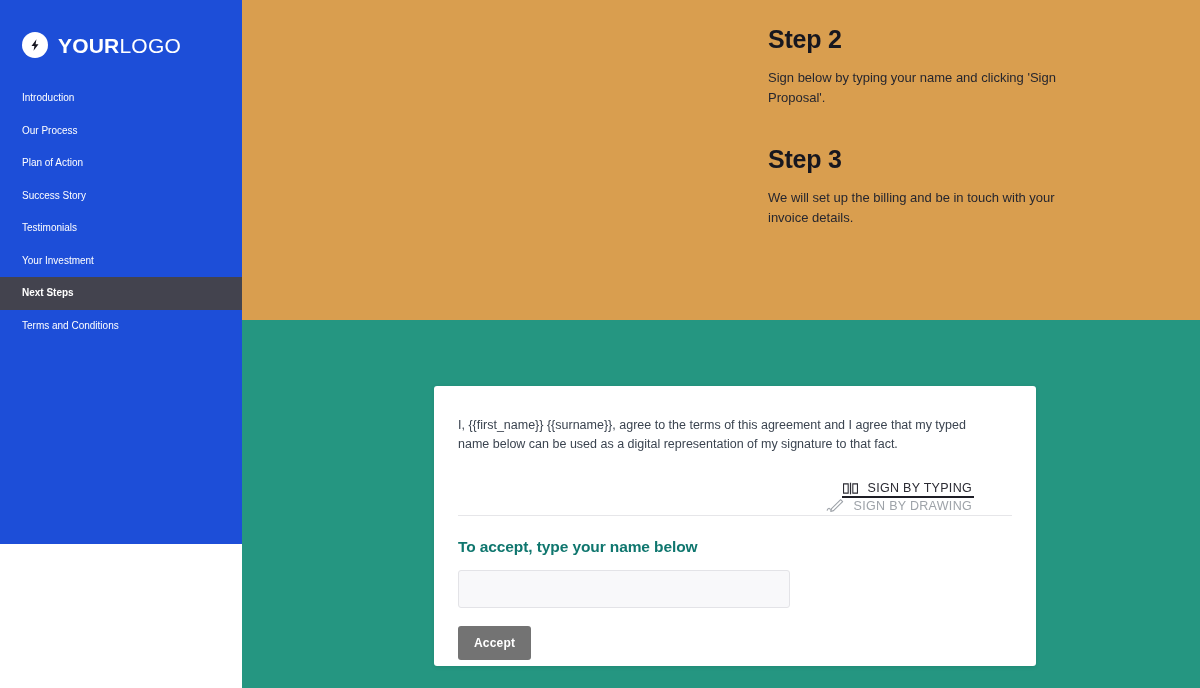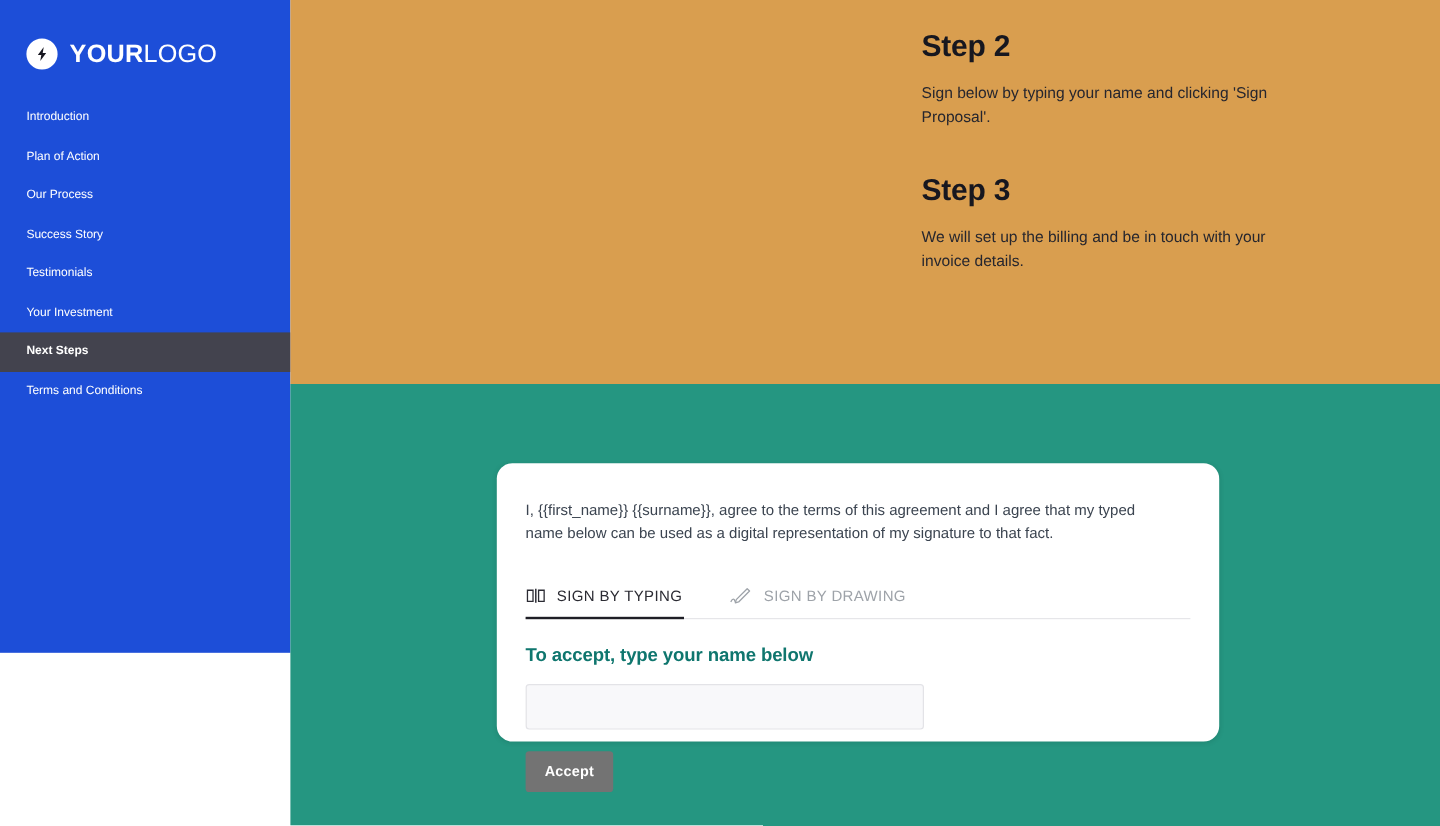--- a/index.html
+++ b/index.html
@@ -129,44 +129,45 @@
     line-height: 1.55;
     margin-top: 14px;
     max-width: 290px;
   }
 
   .step-block + .step-block { margin-top: 36px; }
 
   
   .sign-card {
     position: absolute;
-    left: 172px;        
+    left: 192px;        
     top: 386px;
     width: 602px;
-    height: 232px;
+    height: 280px;
     background: #ffffff;
-    border-radius: 13px;
+    border-radius: 3px;
     box-shadow: 0 1px 4px rgba(0,0,0,0.10);
     padding: 24px 24px 0 24px;
   }
 
   .agreement {
     font-size: 12.5px;
     color: #3b4450;
     line-height: 1.5;
     max-width: 530px;
     margin-top: 6px;
   }
 
   .tabs {
     display: flex;
     align-items: flex-end;
     margin-top: 26px;
     border-bottom: 1px solid #e6e6e9;
     height: 36px;
+    flex-direction: column;
   }
 
   .tab {
     display: flex;
     align-items: center;
     gap: 9px;
     height: 36px;
     padding: 0 2px 0 0;
     cursor: pointer;
     user-select: none;
@@ -247,24 +248,24 @@
       <span class="logo-text">
         <span class="lt-bold">YOUR</span><span class="lt-light">LOGO</span>
       </span>
     </div>
 
     <nav class="nav">
       <div class="nav-item">
         <span>Introduction</span>
       </div>
       <div class="nav-item">
+        <span>Our Process</span>
+      </div>
+      <div class="nav-item">
         <span>Plan of Action</span>
-      </div>
-      <div class="nav-item">
-        <span>Our Process</span>
       </div>
       <div class="nav-item">
         <span>Success Story</span>
       </div>
       <div class="nav-item">
         <span>Testimonials</span>
       </div>
       <div class="nav-item">
         <span>Your Investment</span>
       </div>

